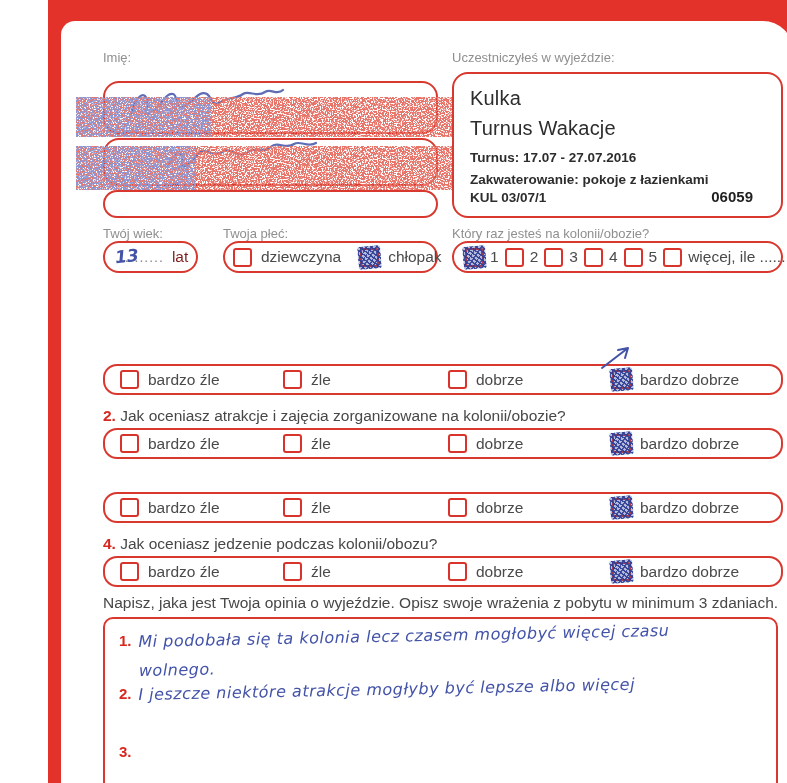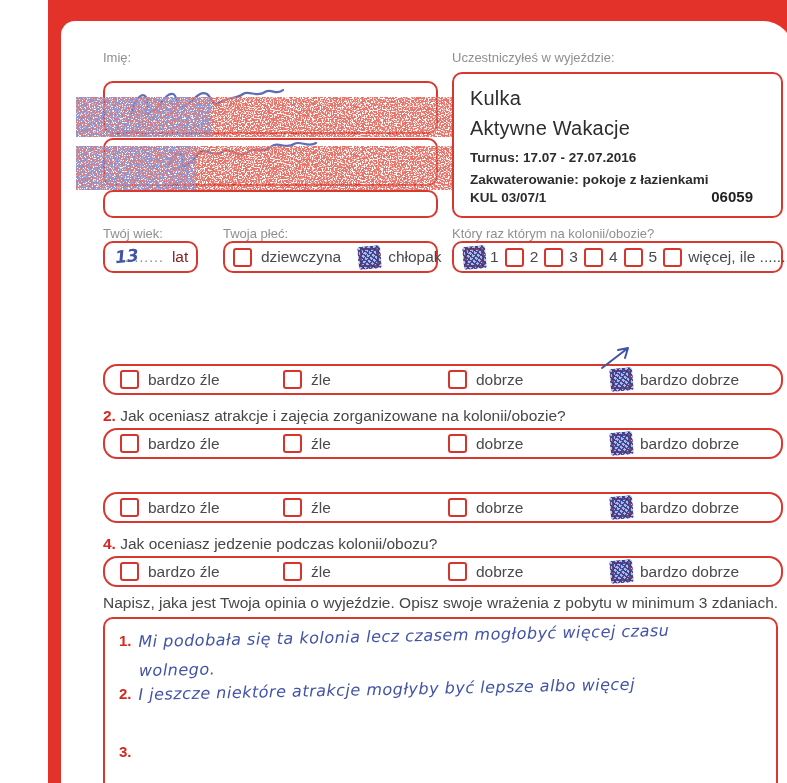--- a/index.html
+++ b/index.html
@@ -4,21 +4,21 @@
 <style>
   html,body{margin:0;padding:0;}
   body{width:787px;height:783px;overflow:hidden;font-family:"Liberation Sans",sans-serif;}
   .page{position:relative;width:787px;height:783px;background:#e2322a;overflow:hidden;margin-left:48px;}
   .scan-edge{position:absolute;right:0;top:0;width:7px;height:430px;
     background:linear-gradient(180deg,rgba(96,10,8,.55),rgba(96,10,8,0));}
   .card{position:absolute;left:13px;top:21px;width:732px;height:762px;background:#fff;
     border-radius:14px 30px 0 0;}
   .abs{position:absolute;}
   .lbl{position:absolute;font-size:13px;color:#8f8f8f;}
-  .rbox{position:absolute;border:2px solid #d8382e;border-radius:10px;background:#fff;box-sizing:border-box;}
+  .rbox{position:absolute;border:2px solid #d8382e;border-radius:16px;background:#fff;box-sizing:border-box;}
   .pill{border-radius:14px;}
   
   .trip-inner{position:absolute;inset:0;padding:13px 16px;}
   .trip-name{font-size:20px;color:#2d2d2d;margin-bottom:7px;letter-spacing:.2px;}
   .trip-detail{font-size:13.5px;font-weight:600;color:#2d2d2d;line-height:22px;}
   .trip-bottom{position:absolute;left:16px;right:28px;bottom:11px;display:flex;justify-content:space-between;align-items:baseline;}
   .trip-code{font-size:13.5px;font-weight:600;color:#2d2d2d;}
   .trip-num{font-size:15px;font-weight:bold;color:#1f1f1f;}
   
   .cb{display:inline-block;width:19px;height:19px;border:2.5px solid #d8342b;border-radius:3px;
@@ -86,21 +86,21 @@
   </svg>
   <svg class="noise" style="left:28px;top:146px" width="378" height="44">
     <rect width="100%" height="100%" filter="url(#spkRed)"></rect>
     <rect width="120" height="100%" filter="url(#spkBlue)"></rect>
   </svg>
 
   <div class="lbl" style="left:404px;top:50px">Uczestniczyłeś w wyjeździe:</div>
   <div class="rbox" style="left:404px;top:72px;width:331px;height:146px">
     <div class="trip-inner">
       <div class="trip-name">Kulka</div>
-      <div class="trip-name">Aktywne Wakacje</div>
+      <div class="trip-name">Turnus Wakacje</div>
       <div class="trip-detail">
         <span>Turnus:</span>
         <span>17.07 - 27.07.2016</span>
       </div>
       <div class="trip-detail">
         <span>Zakwaterowanie:</span>
         <span>pokoje z łazienkami</span>
       </div>
       <div class="trip-bottom">
         <span class="trip-code">KUL 03/07/1</span>
@@ -117,21 +117,21 @@
   </div>
 
   <div class="lbl" style="left:175px;top:226px">Twoja płeć:</div>
   <div class="rbox flexbox" style="left:175px;top:241px;width:215px;height:32px;padding:0 8px;gap:9px">
     <span class="cb"></span>
     <span class="olbl">dziewczyna</span>
     <span class="cb checked" style="margin-left:10px"></span>
     <span class="olbl">chłopak</span>
   </div>
 
-  <div class="lbl" style="left:404px;top:226px">Który raz którym na kolonii/obozie?</div>
+  <div class="lbl" style="left:404px;top:226px">Który raz jesteś na kolonii/obozie?</div>
   <div class="rbox flexbox" style="left:404px;top:241px;width:331px;height:32px;padding:0 11px;gap:6px">
     <span class="cb checked"></span>
     <span class="olbl">1</span>
     <span class="cb"></span>
     <span class="olbl">2</span>
     <span class="cb"></span>
     <span class="olbl">3</span>
     <span class="cb"></span>
     <span class="olbl">4</span>
     <span class="cb"></span>

